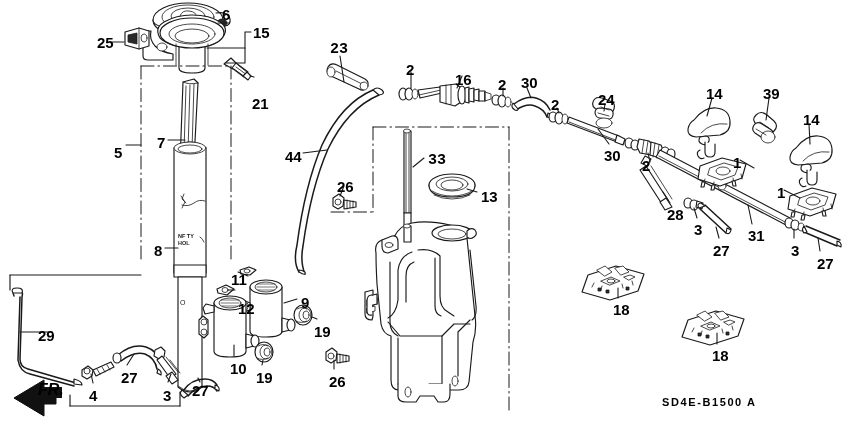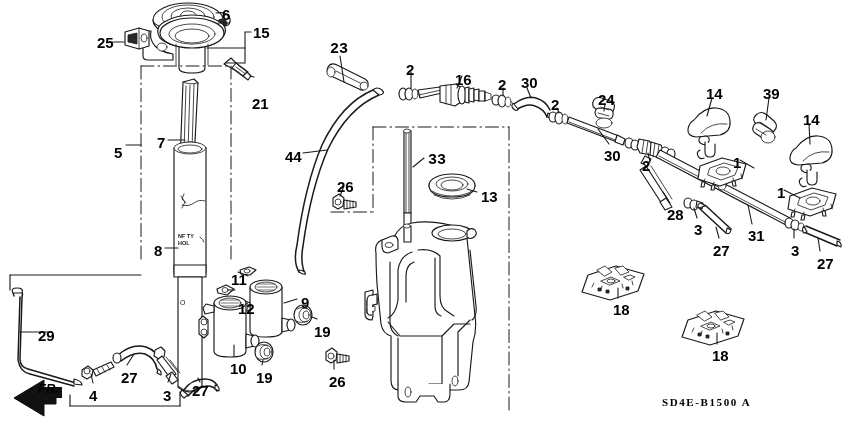--- a/index.html
+++ b/index.html
@@ -29,31 +29,31 @@
     font-family: "Liberation Sans", sans-serif;
     font-size: 15px;
     font-weight: bold;
     color: #000000;
     line-height: 1;
     white-space: nowrap;
     letter-spacing: 0px;
   }
   .dcode {
     position: absolute;
-    font-family: Liberation Serif, serif;
+    font-family: Liberation Sans, sans-serif;
     font-size: 11px;
     font-weight: bold;
     letter-spacing: 1.6px;
     color: #000000;
     white-space: nowrap;
   }
   .fr-text {
     position: absolute;
     font-family: "Liberation Sans", sans-serif;
-    font-size: 13px;
+    font-size: 16px;
     font-weight: bold;
     font-style: italic;
     color: #000000;
     white-space: nowrap;
   }
 </style>
 </head>
 <body>
 
 <div id="diagram-root">

